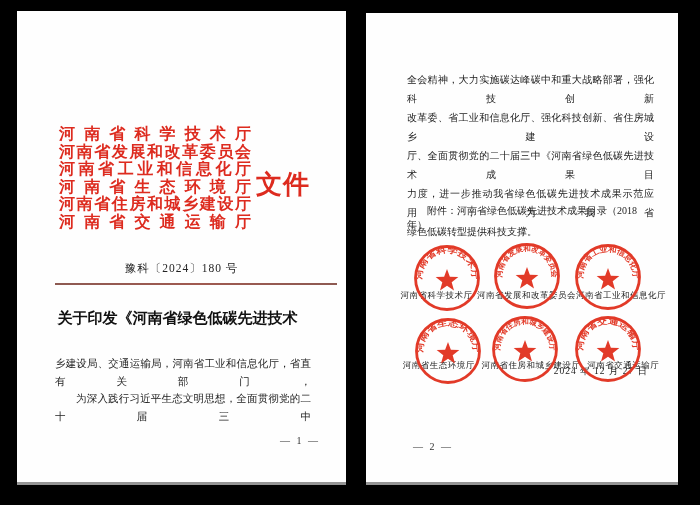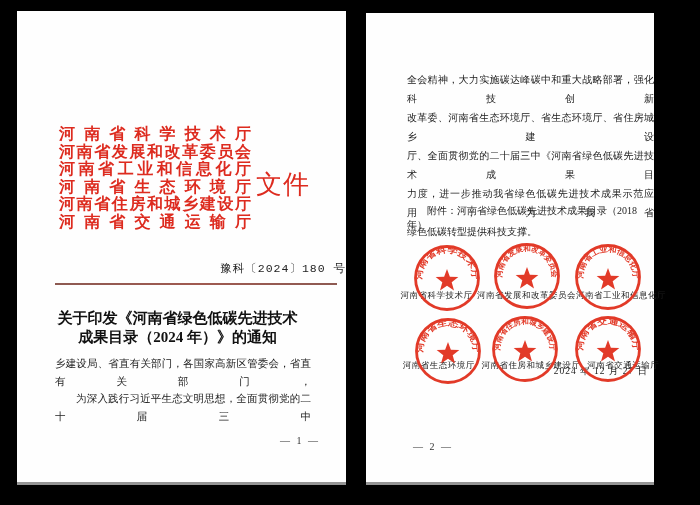--- a/index.html
+++ b/index.html
@@ -7,38 +7,38 @@
     width:700px;height:505px;overflow:hidden;
     background:#000;
     font-family:"Liberation Serif","DejaVu Serif",serif;
   }
   .stage{position:relative;width:700px;height:505px;background:#000;}
   .page{
     position:absolute;background:#fefefe;
     box-shadow:0 3px 0 rgba(165,165,165,.9), 2px 2px 6px rgba(0,0,0,.6);
   }
   .page-left{left:17px;top:11px;width:329px;height:471px;}
-  .page-right{left:366px;top:13px;width:288px;height:469px;}
+  .page-right{left:366px;top:13px;width:312px;height:469px;}
 
   
   .red-header{
     position:absolute;top:114px;left:42px;width:192px;
   }
   .dept-line{
     color:var(--red);font-weight:bold;font-size:16px;line-height:17.5px;
     text-align:justify;text-align-last:justify;-moz-text-align-last:justify;
     white-space:nowrap0;
   }
   .wenjian{
     position:absolute;left:239px;top:156px;
-    color:var(--red);font-weight:normal;font-size:26px;letter-spacing:1px;text-align:right;
+    color:var(--red);font-weight:bold;font-size:26px;letter-spacing:1px;text-align:right;
   }
   .doc-number{
-    position:absolute;top:250px;left:0;right:0;text-align:right;
-    font-size:11.5px;color:#222;letter-spacing:1px;font-family:Liberation Mono, monospace;
+    position:absolute;top:250px;left:0;right:0;text-align:center;
+    font-size:11.5px;color:#222;letter-spacing:1px;
   }
   .red-rule{
     position:absolute;top:272px;left:38px;width:282px;height:2px;
     background:linear-gradient(90deg,#8d5a52,#a05a50,#8d5a52);
   }
   .doc-title{
     position:absolute;top:298px;left:25px;right:33px;text-align:center;
     font-weight:bold;font-size:15px;line-height:19px;color:#111;
   }
   .body-block{position:absolute;color:#1c1c1c;}
@@ -103,36 +103,35 @@
     </div>
 
     <div class="wenjian">文件</div>
 
     <div class="doc-number">豫科〔2024〕180 号</div>
 
     <div class="red-rule"></div>
 
     <div class="doc-title">
       <div>关于印发《河南省绿色低碳先进技术</div>
-      <div>成果目录（2024 年）》的通知</div>
     </div>
 
     <div class="body-block body1">
-      <div class="bline just">乡建设局、省直有关部门，各国家高新区管委会，省直有关部门，</div>
+      <div class="bline just">乡建设局、交通运输局，河南省工业和信息化厅，省直有关部门，</div>
       <div class="bline just ind">为深入践行习近平生态文明思想，全面贯彻党的二十届三中</div>
     </div>
 
     <div class="pageno pageno1">— 1 —</div>
   </div>
 
   <div class="page page-right">
 
     <div class="body-block body2">
       <div class="bline just">全会精神，大力实施碳达峰碳中和重大战略部署，强化科技创新</div>
-      <div class="bline just">改革委、河南省生态环境厅、省生态环境厅、省住房城乡建设</div>
+      <div class="bline just">改革委、省工业和信息化厅、强化科技创新、省住房城乡建设</div>
       <div class="bline just">厅、全面贯彻党的二十届三中《河南省绿色低碳先进技术成果目</div>
       <div class="bline just">力度，进一步推动我省绿色低碳先进技术成果示范应用，为我省</div>
       <div class="bline">绿色低碳转型提供科技支撑。</div>
     </div>
 
     <div class="attachment">附件：河南省绿色低碳先进技术成果目录（2018 年）</div>
 
     <div class="seals-area">
 
       <div class="signer-row signer-row1">

